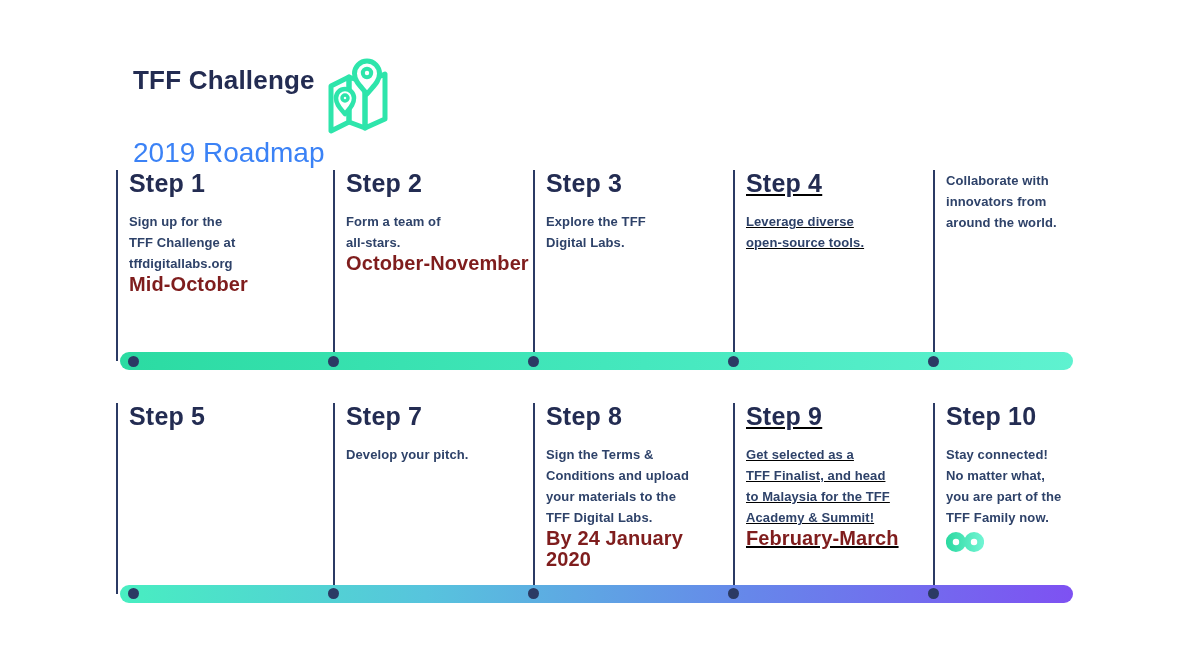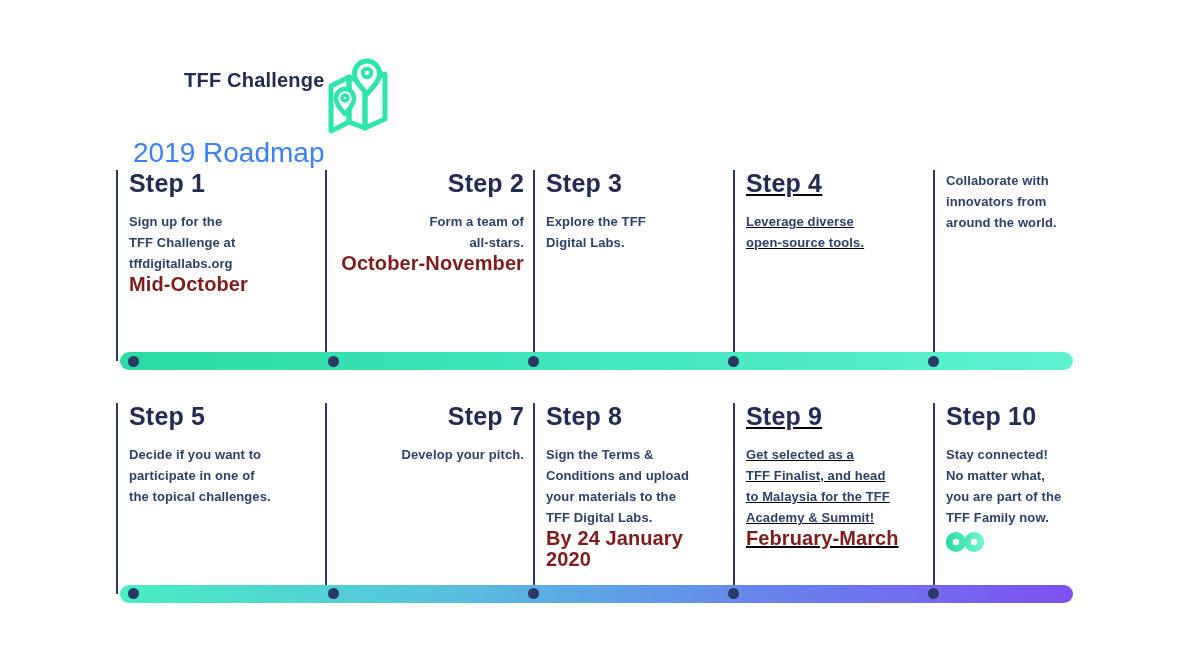--- a/index.html
+++ b/index.html
@@ -3,32 +3,32 @@
 <meta charset="utf-8">
 <style>
   html,body { margin:0; padding:0; background:#fff; }
   .canvas {
     position:relative; width:1200px; height:667px; background:#ffffff;
     font-family:"Liberation Sans", sans-serif; overflow:hidden;
   }
 
   
   .brand { position:absolute; left:133px; top:63px; }
-  .brand-title { font-size:20px; font-weight:bold; color:#232C52; line-height:34px; letter-spacing:0.2px;text-align:right; }
+  .brand-title { font-size:26px; font-weight:bold; color:#232C52; line-height:34px; letter-spacing:0.2px; }
   .brand-subtitle { font-size:28px; font-weight:400; color:#3b82f6; line-height:34px;margin-top:39px; }
   .map-icon { position:absolute; left:327px; top:56px; }
 
   
   .step {
     position:absolute; width:186px;
     border-left:2px solid #2B3A64; padding-left:11px; box-sizing:content-box;
   }
   .row1 { top:170px; height:191px; }
   .row2 { top:403px; height:191px; }
-  .c0 { left:116px; } .c1 { left:325px;text-align:right; } .c2 { left:533px; } .c3 { left:733px;text-decoration:underline; } .c4 { left:933px; }
+  .c0 { left:116px; } .c1 { left:333px; } .c2 { left:533px; } .c3 { left:733px;text-decoration:underline; } .c4 { left:933px; }
 
   .step h2 {
     margin:0 0 14px 0; font-size:25px; line-height:27px;
     font-weight:bold; color:#232C52; letter-spacing:0.2px;
   }
   .step .body {
     font-size:13px; font-weight:bold; color:#2E4269;
     line-height:21px; white-space:pre-line; letter-spacing:0.1px;
   }
   .step .date {
@@ -104,23 +104,20 @@
 
   <div class="bar bar1"></div>
   <div class="dot dr1 dc0"></div>
   <div class="dot dr1 dc1"></div>
   <div class="dot dr1 dc2"></div>
   <div class="dot dr1 dc3"></div>
   <div class="dot dr1 dc4"></div>
 
   <div class="step row2 c0">
     <h2>Step 5</h2>
-    <div class="body">Decide if you want to
-participate in one of
-the topical challenges.</div>
     <div class="date"></div>
   </div>
   <div class="step row2 c1">
     <h2>Step 7</h2>
     <div class="body">Develop your pitch.</div>
     <div class="date"></div>
   </div>
   <div class="step row2 c2">
     <h2>Step 8</h2>
     <div class="body">Sign the Terms &amp;

